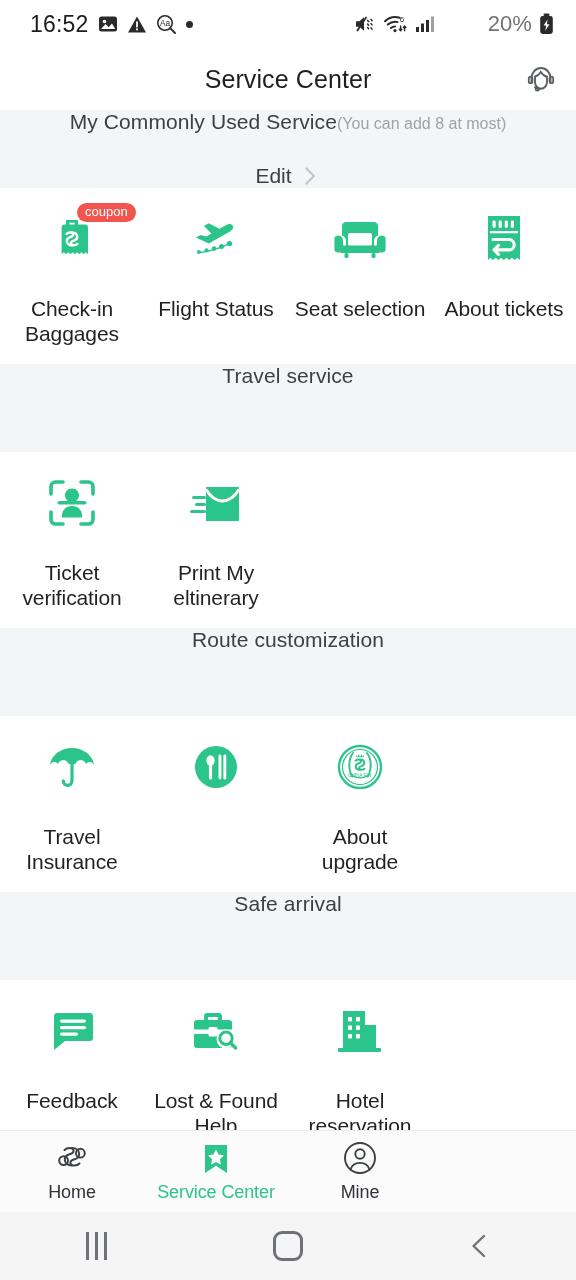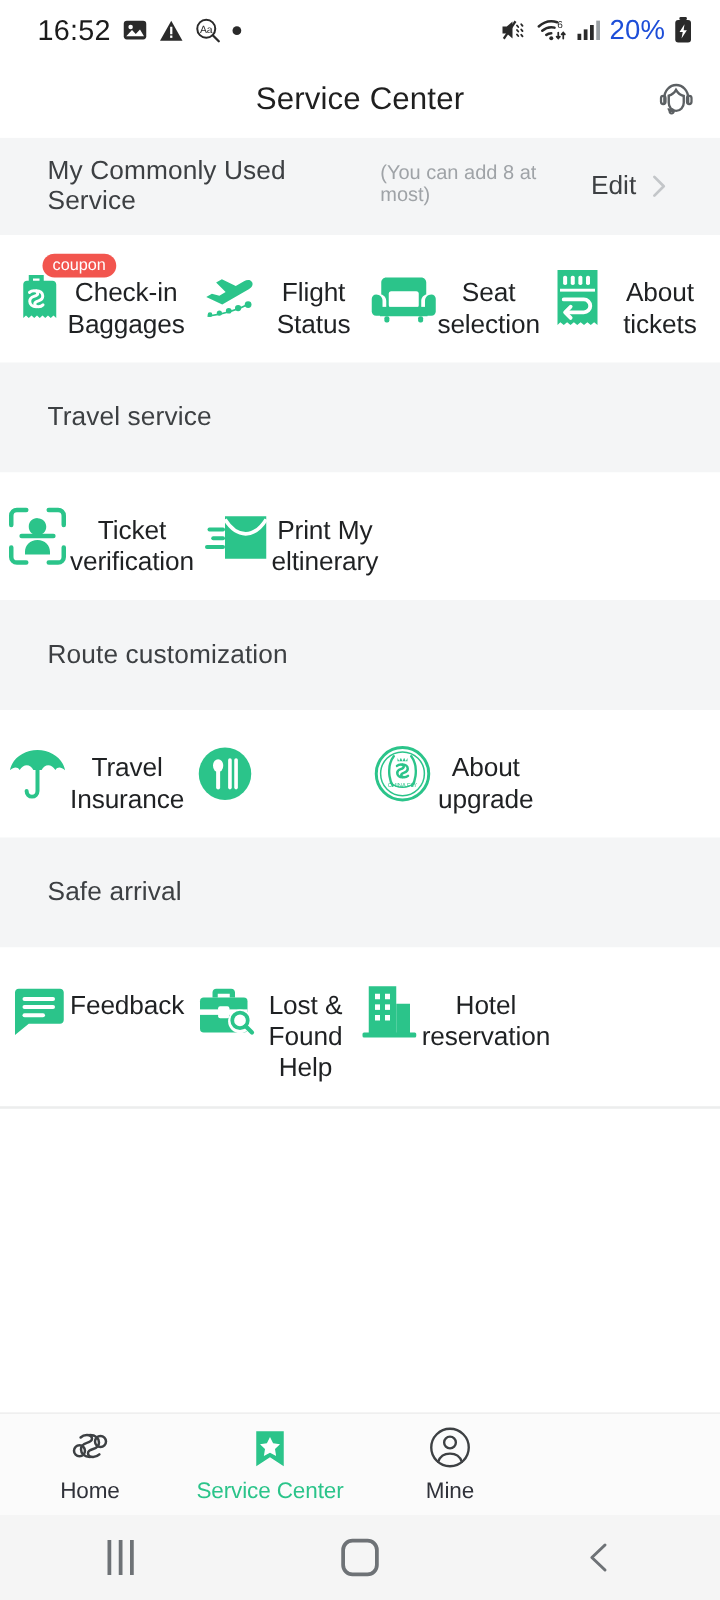--- a/index.html
+++ b/index.html
@@ -13,59 +13,60 @@
 
   
   .statusbar {
     height:48px; flex:0 0 48px;
     display:flex; align-items:center; justify-content:space-between;
     padding:0 22px 0 30px; background:#ffffff;
   }
   .sb-left { display:flex; align-items:center; gap:9px; }
   .sb-time { font-size:23px; color:#1c1c1c; letter-spacing:.2px; }
   .sb-right { display:flex; align-items:center; gap:7px; }
-  .sb-pct { font-size:22px; color:#1d4ed8; letter-spacing:.1px; }
+  .sb-pct { font-size:22px; color:#737373; letter-spacing:.1px;margin-left:46px; }
   .sb-dot { width:7px; height:7px; border-radius:50%; background:#2a2a2a; display:inline-block; }
   svg { display:block; }
 
   
   .appbar {
     height:62px; flex:0 0 62px; position:relative;
     display:flex; align-items:center; justify-content:center;
     background:#ffffff;
   }
   .appbar-title { font-size:25px; color:#1f1f1f; font-weight:400; letter-spacing:.1px; }
   .appbar-action { position:absolute; right:18px; top:50%; transform:translateY(-50%); }
 
   
   .content { flex:1 1 auto; overflow:hidden; background:#ffffff; }
 
   
   .band {
     background:#f4f5f6; padding:0 38px;
     display:flex; align-items:center; justify-content:space-between;
     height:78px;
+    flex-direction:column;
   }
   .band-left { display:flex; align-items:baseline; }
   .band-title { font-size:21px; color:#3d4043; letter-spacing:.1px; }
   .band-hint { font-size:16px; color:#9fa3a7; letter-spacing:0; }
   .band-right { display:flex; align-items:center; gap:7px; }
   .band-edit { font-size:21px; color:#3d4043; }
 
   .band.plain { height:88px; }
 
   
   .grid {
     display:grid; grid-template-columns:repeat(4,1fr);
     background:#ffffff; padding:22px 0 18px 0;
     align-items:start;
   }
   .cell {
-    display:flex; flex-direction:row; 
-    padding:0 4px; position:relative;
+    display:flex; flex-direction:column; align-items:center;
+    padding:0 4px; position:relative;gap:16px;
   }
   .cell-icon { height:58px; display:flex; align-items:center; justify-content:center; position:relative; }
   .cell-label {
     margin-top:12px; text-align:center; font-size:21px; color:#1f2123;
     line-height:25px; letter-spacing:-.1px; max-width:140px;
   }
   .badge {
     position:absolute; top:-7px; left:30px;
     background:#f2554e; color:#ffffff; font-size:13px;
     border-radius:11px; padding:2px 8px 3px 8px; line-height:14px;

